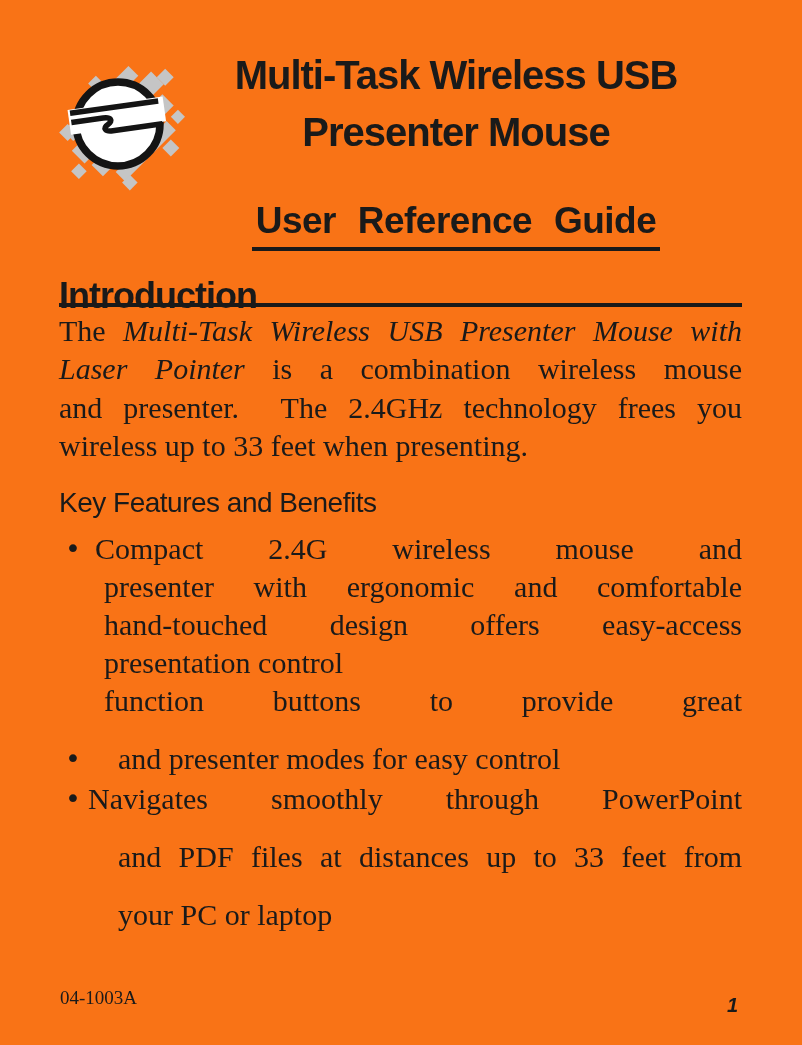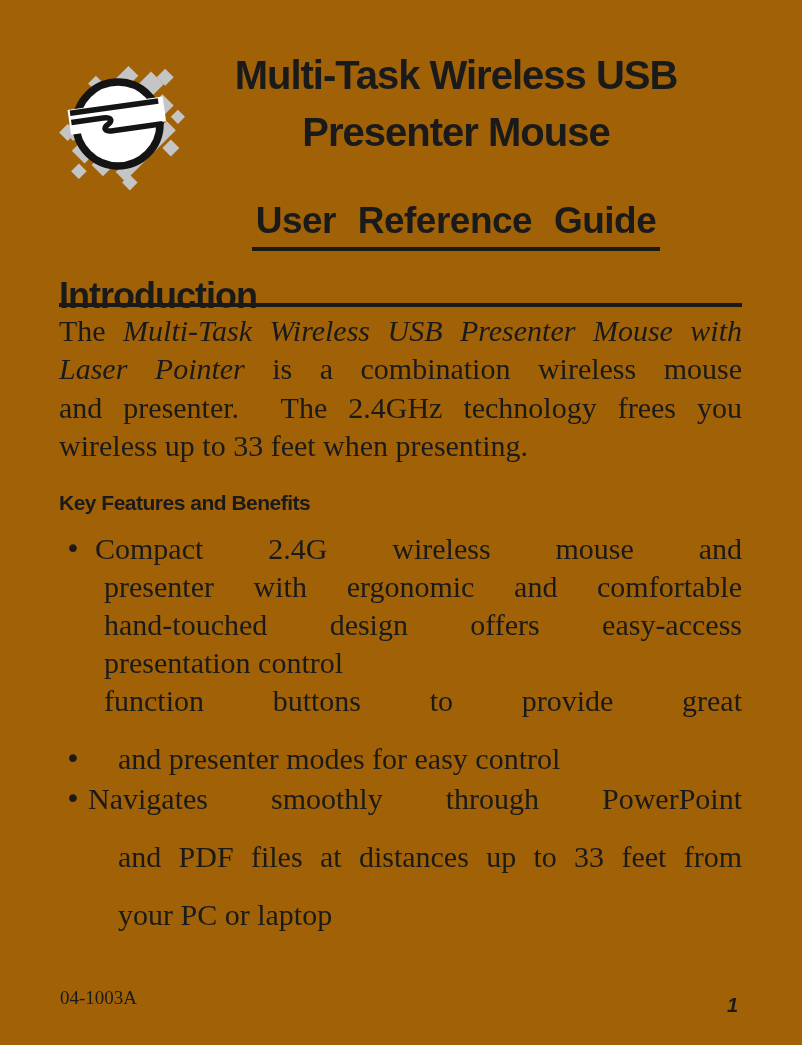--- a/index.html
+++ b/index.html
@@ -1,20 +1,20 @@
 <!DOCTYPE html>
 <html><head>
 <meta charset="utf-8">
 <style>
   html, body { margin: 0; padding: 0; background: #ffffff; }
   .page {
     position: relative;
     width: 802px;
     height: 1045px;
-    background: #a16207;
+    background: #f97316;
     color: #1a1a1a;
     font-family: "Liberation Serif", serif;
     overflow: hidden;
   }
 
   
   .logo { position: absolute; left: 52px; top: 56px; width: 150px; height: 150px; }
 
   
   .title-block {
@@ -30,22 +30,22 @@
 
   
   .intro-heading {
     position: absolute; left: 59px; top: 274px; margin: 0;
     font-family: Liberation Sans, sans-serif; font-weight: bold;
     font-size: 36px; line-height: 44px; letter-spacing: -1px;
   }
   .rule { position: absolute; left: 59px; top: 303px; width: 683px; height: 4px; background: #1a1a1a; }
   .features-heading {
     position: absolute; left: 59px; top: 483px; margin: 0;
-    font-family: "Liberation Sans", sans-serif; font-weight: bold;
-    font-size: 21px; line-height: 40px; letter-spacing: -0.5px;
+    font-family: "Liberation Sans", sans-serif; font-weight: normal;
+    font-size: 28px; line-height: 40px; letter-spacing: -0.5px;
   }
 
   
   .intro-para {
     position: absolute; left: 59px; top: 312px; width: 683px;
     font-size: 30px; line-height: 38.4px;
   }
   .line { white-space: normal; }
   .j { text-align: justify; text-align-last: justify; }
   .intro-para i, .title-i { font-style: italic; }

